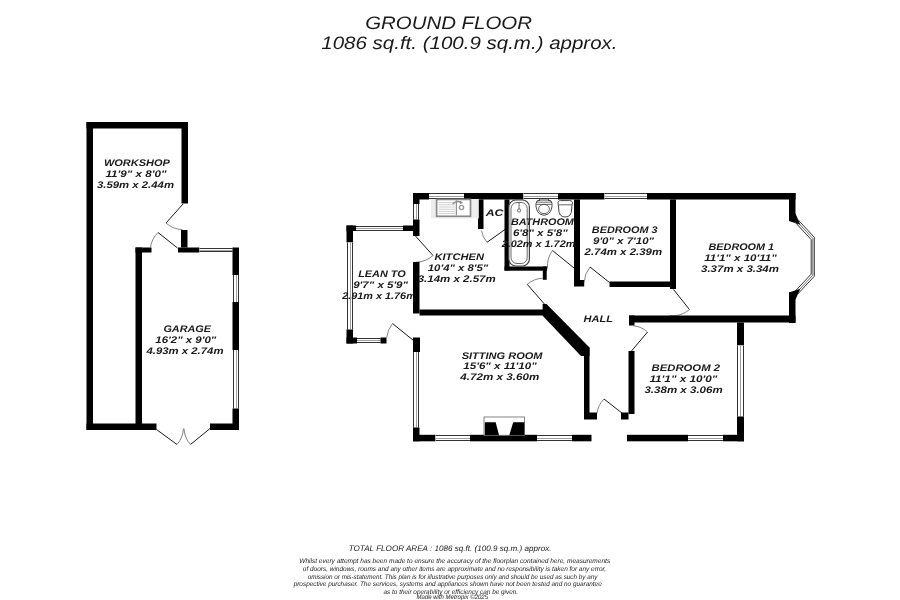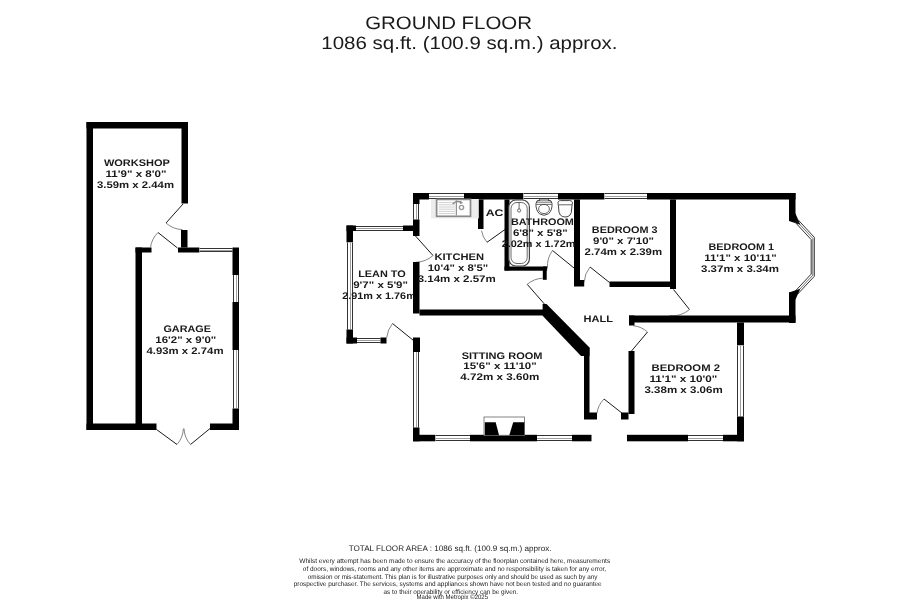--- a/index.html
+++ b/index.html
@@ -1,16 +1,16 @@
 <!DOCTYPE html>
 <html><head>
 <meta charset="utf-8">
 <style>
   html,body{margin:0;padding:0;background:#ffffff;}
-  #page{width:900px;height:600px;position:relative;background:#ffffff;overflow:hidden;will-change:transform;}
+  #page{width:900px;height:600px;position:relative;background:#ffffff;overflow:hidden;will-change:transform;font-style:italic;}
   svg{display:block;}
   text{text-rendering:geometricPrecision;}
   .lbl{font-family:"Liberation Sans",sans-serif;font-weight:bold;fill:#1a1a1a;}
 </style>
 </head>
 <body>
 <div id="page">
 <svg width="900" height="600" viewBox="0 0 900 600">
 
 <rect x="0" y="0" width="900" height="600" fill="#ffffff"></rect>

